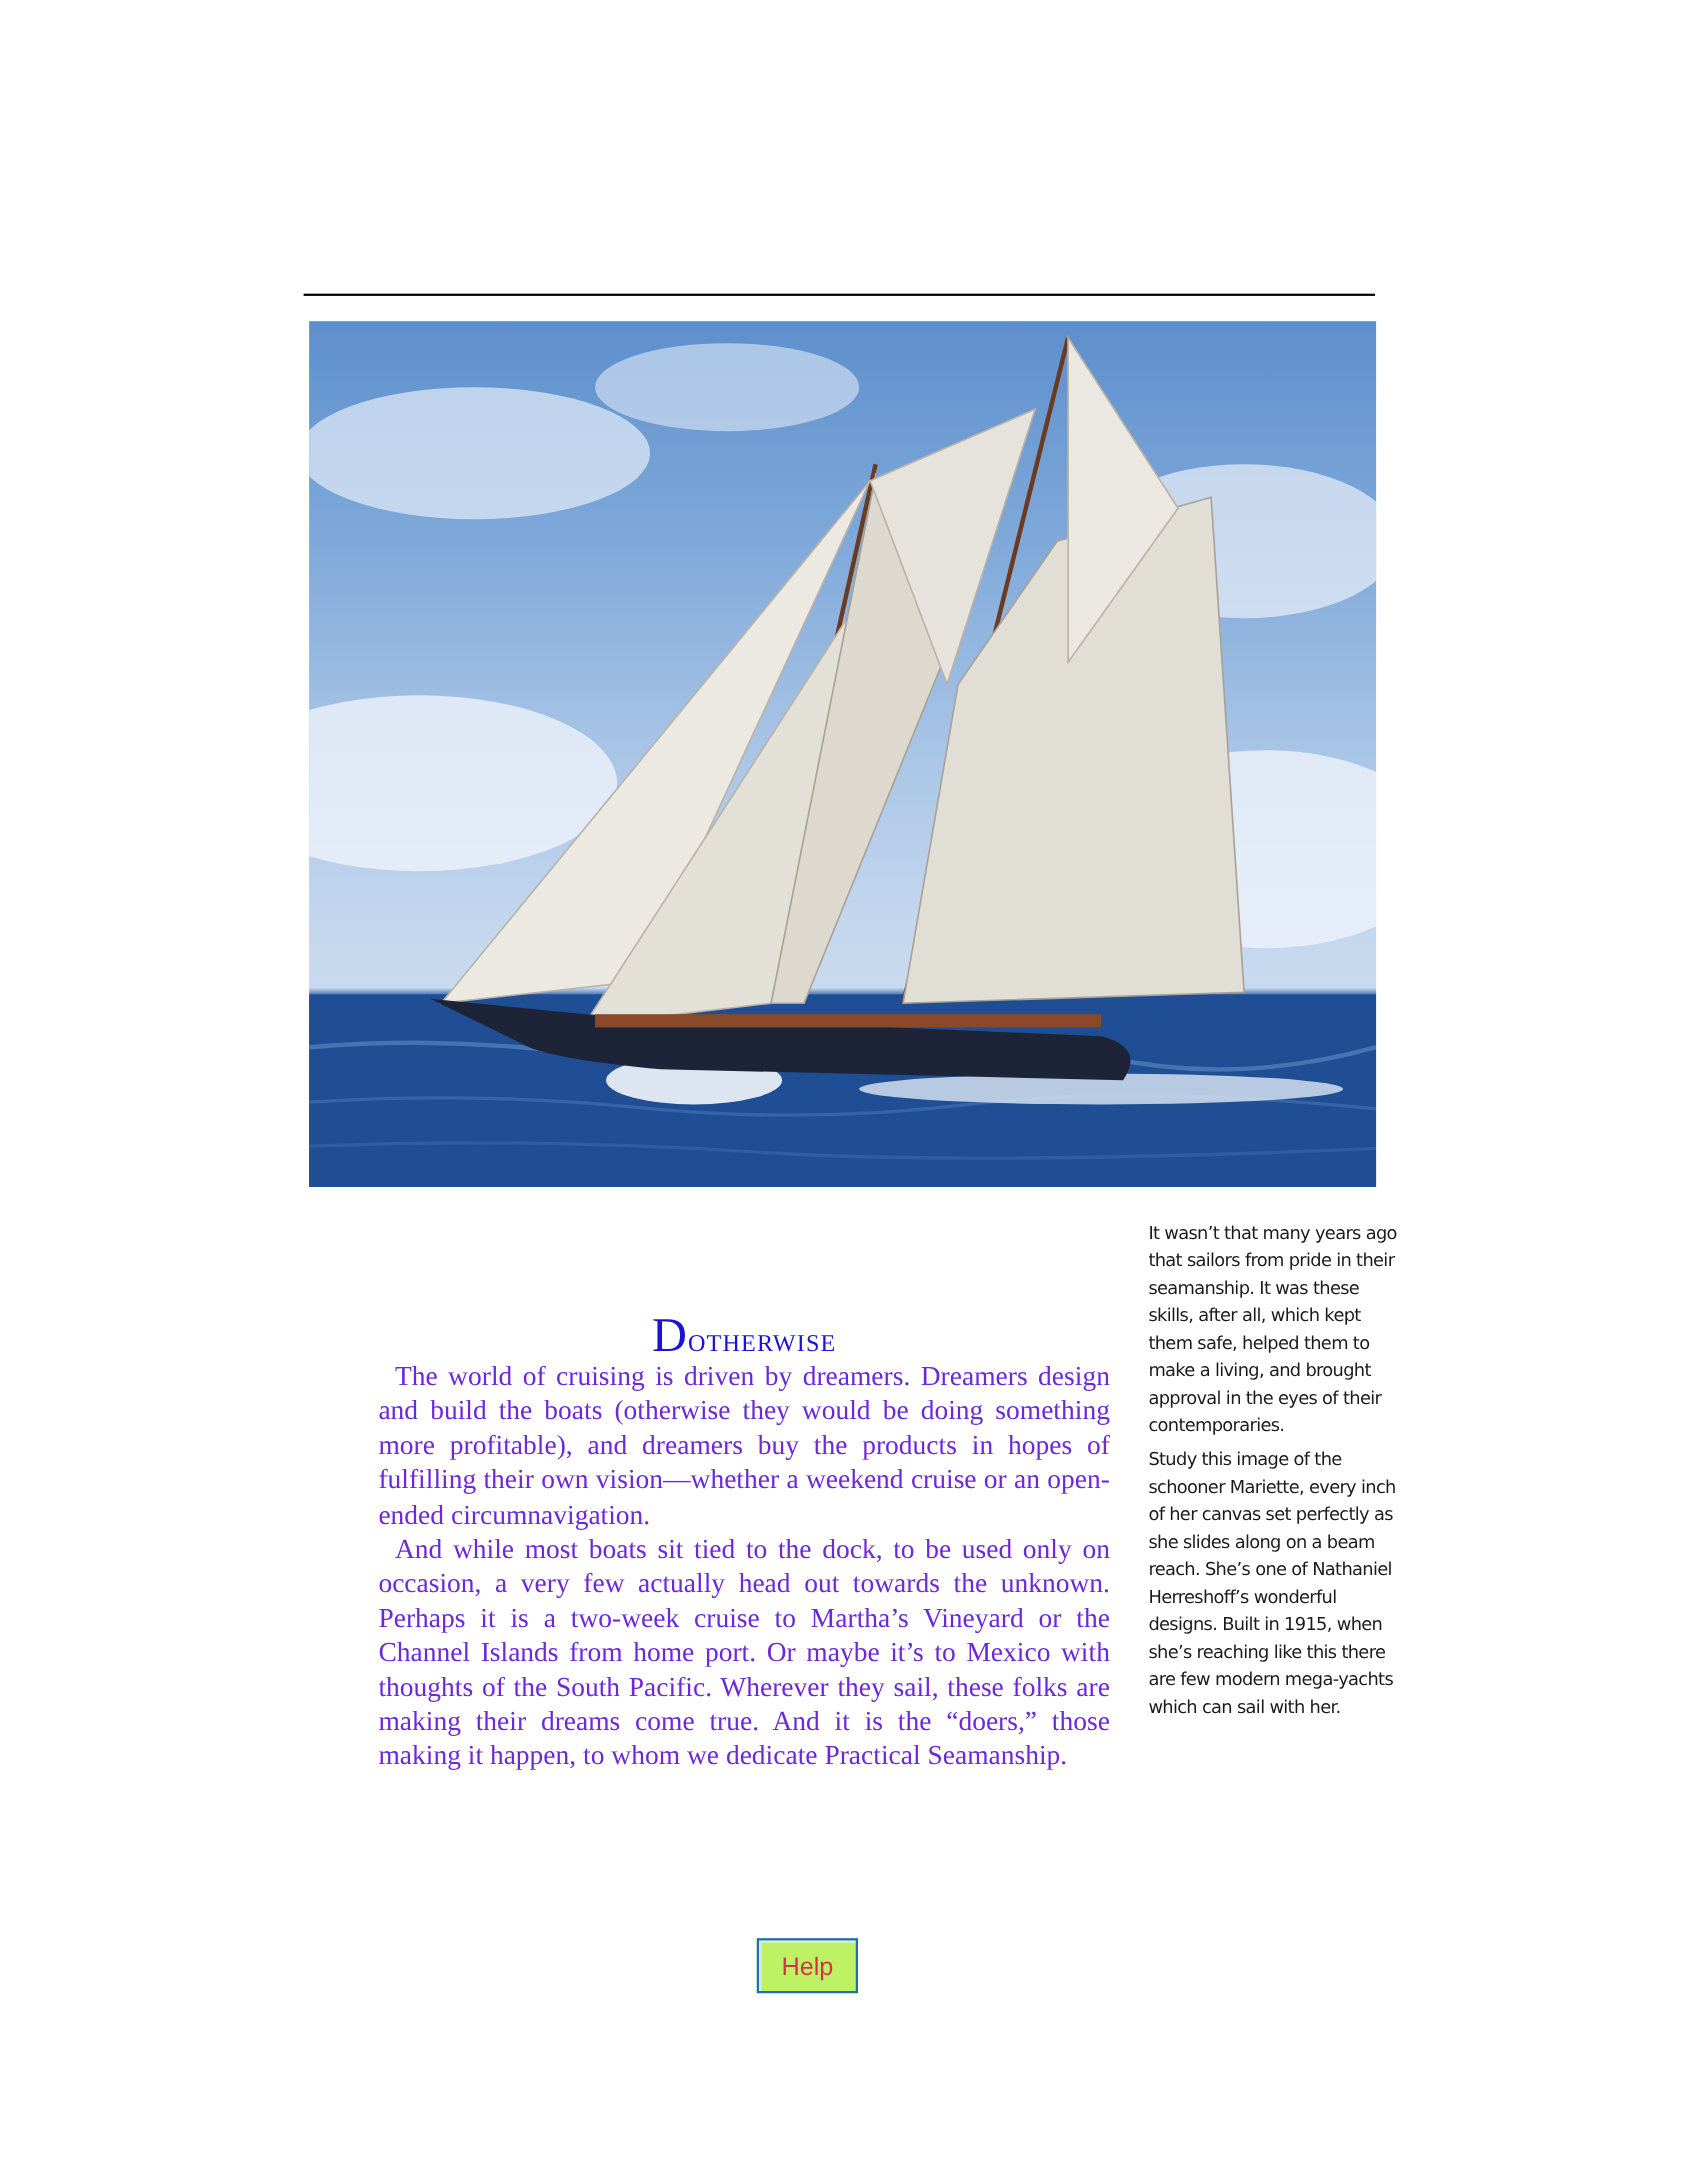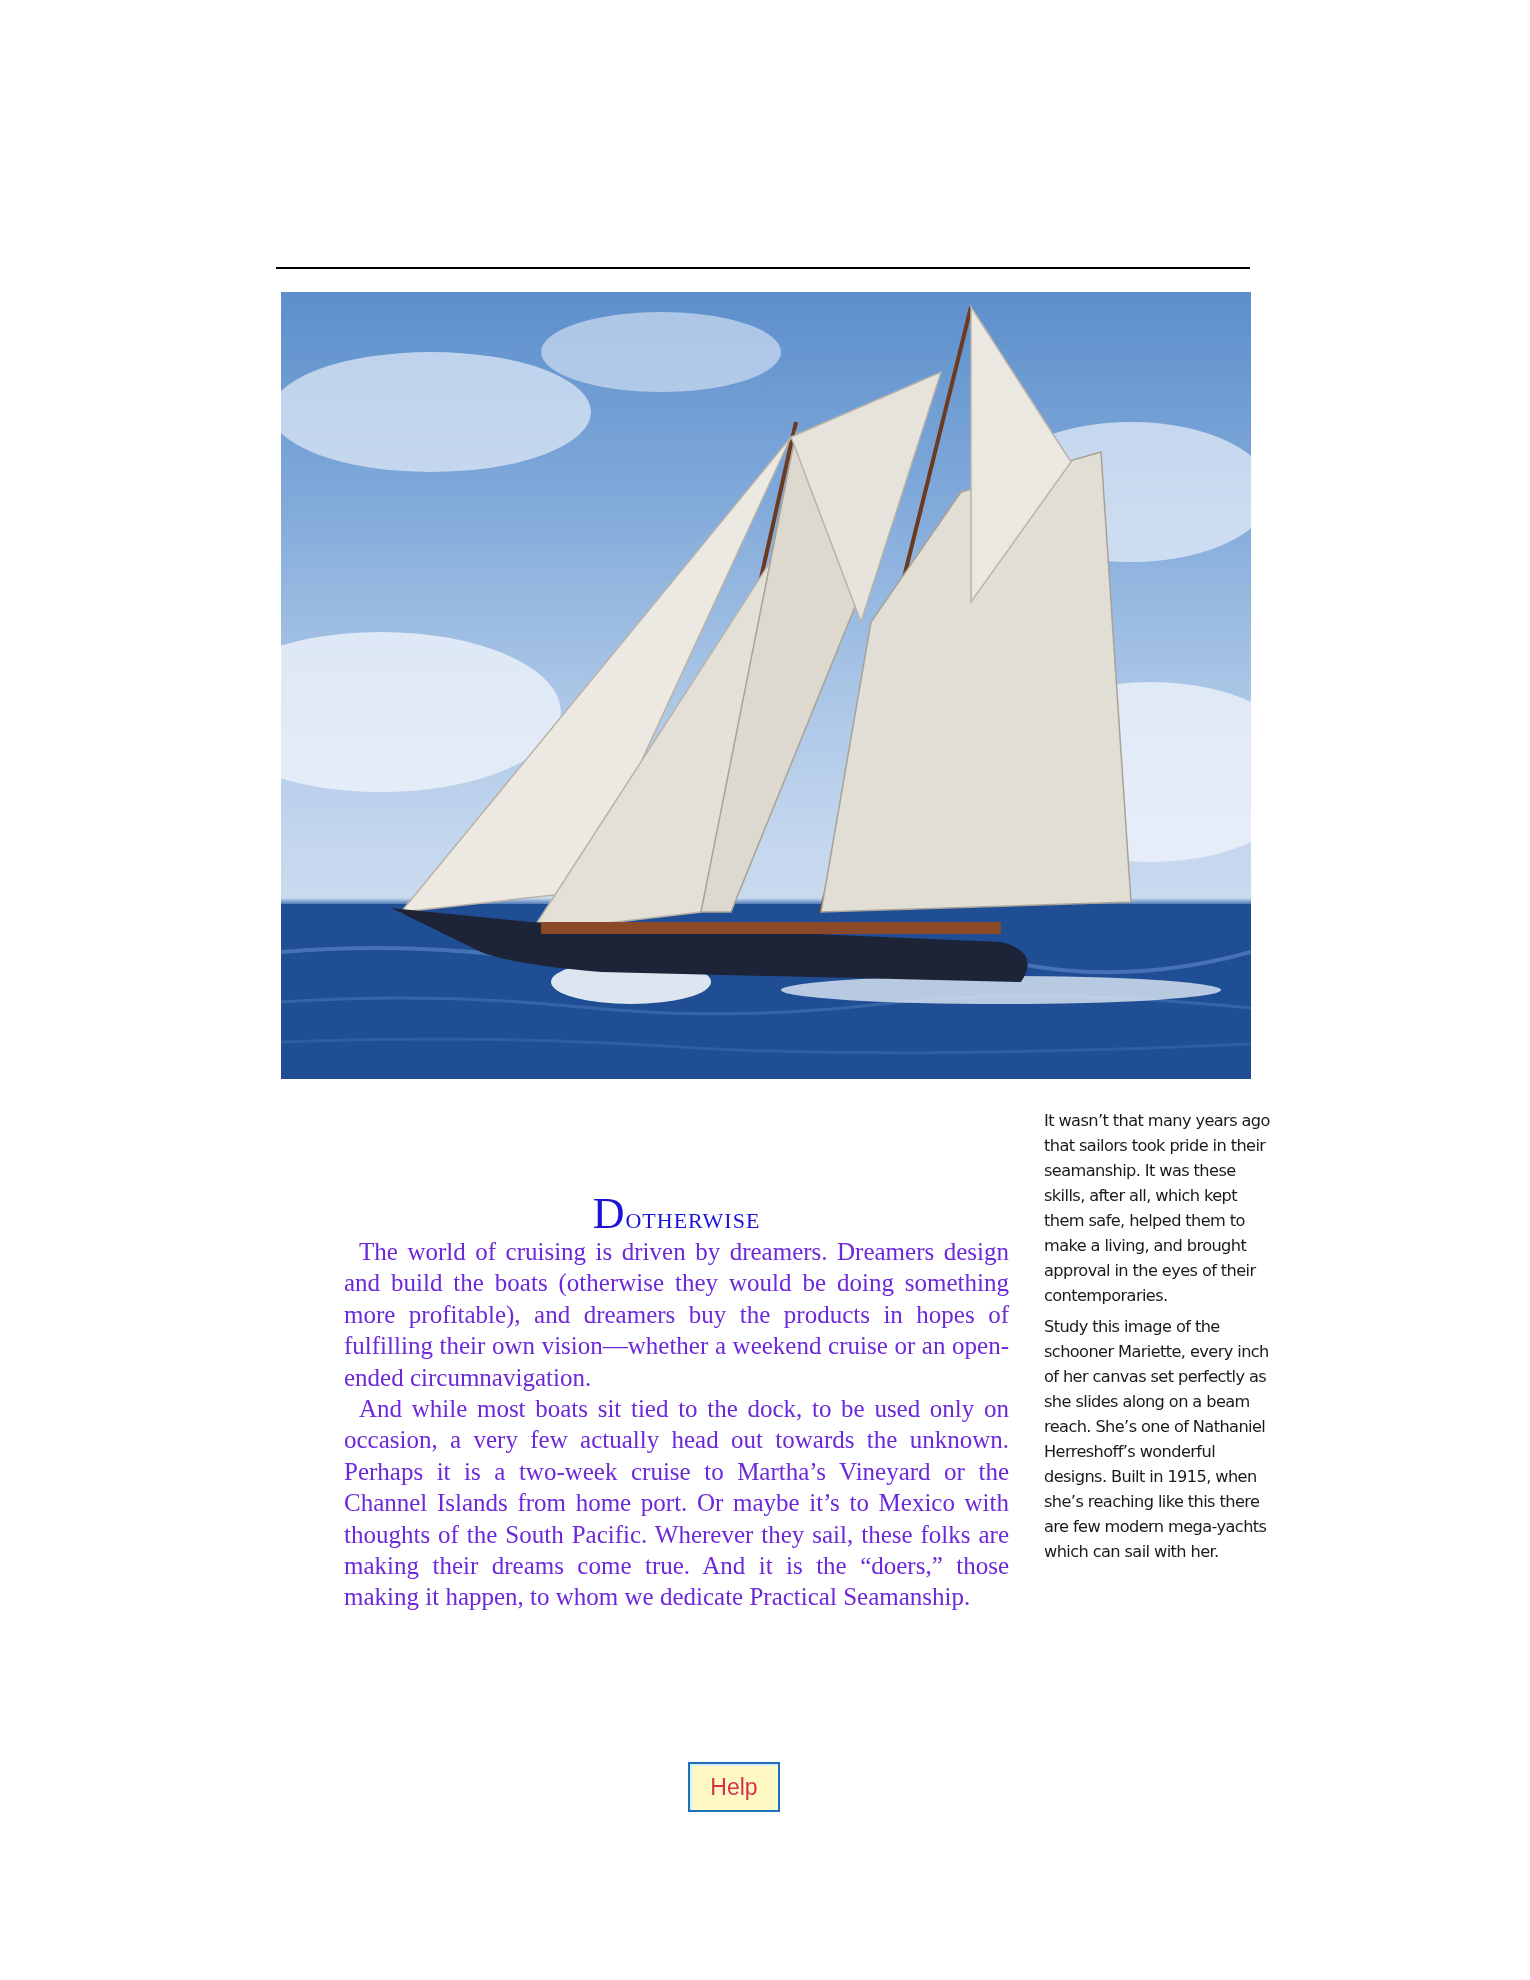--- a/index.html
+++ b/index.html
@@ -11,21 +11,21 @@
   .title { position: absolute; left: 344px; top: 1188px; width: 665px; text-align: center;
            font-family: "Liberation Serif", serif; color: #1a12d6; font-size: 32px; letter-spacing: 1px; font-variant: small-caps; }
   .title .cap { font-size: 44px; }
   .body-text { position: absolute; left: 344px; top: 1236px; width: 665px;
                font-family: "Liberation Serif", serif; font-size: 25px; line-height: 31.4px; color: #6d28d9; text-align: justify; }
   .body-text p { margin: 0; text-indent: 15px; }
   .sidebar { position: absolute; left: 1044px; top: 1108px; width: 232px;
              font-family: "DejaVu Sans", sans-serif; font-size: 16.2px; line-height: 25px; color: #1a1a1a; letter-spacing: -0.6px; }
   .sidebar p { margin: 0 0 6px 0; }
   .help-btn { position: absolute; left: 688px; top: 1762px; width: 92px; height: 50px; box-sizing: border-box;
-              background: #fef9c3; border: 2px solid #1c6fb8; box-shadow: inset 2px 2px 0 #d8efff;
+              background: #bef264; border: 2px solid #1c6fb8; box-shadow: inset 2px 2px 0 #d8efff;
               color: #d1344a; font-family: "Liberation Sans", sans-serif; font-size: 23px;
               display: flex; align-items: center; justify-content: center; cursor: pointer; }
 </style>
 </head>
 <body>
 
 <div class="rule"></div>
 
 <div class="photo">
   <svg width="970" height="787" viewBox="0 0 970 787">
@@ -62,19 +62,19 @@
 <div class="title">
   <span class="cap">D</span><span>otherwise</span>
 </div>
 
 <div class="body-text">
   <p>The world of cruising is driven by dreamers. Dreamers design and build the boats (otherwise they would be doing something more profitable), and dreamers buy the products in hopes of fulfilling their own vision—whether a weekend cruise or an open-ended circumnavigation.</p>
   <p>And while most boats sit tied to the dock, to be used only on occasion, a very few actually head out towards the unknown. Perhaps it is a two-week cruise to Martha’s Vineyard or the Channel Islands from home port. Or maybe it’s to Mexico with thoughts of the South Pacific. Wherever they sail, these folks are making their dreams come true. And it is the “doers,” those making it happen, to whom we dedicate Practical Seamanship.</p>
 </div>
 
 <div class="sidebar">
-  <p>It wasn’t that many years ago that sailors took pride in their seamanship. It was these skills, after all, which kept them safe, helped them to make a living, and brought approval in the eyes of their contemporaries.</p>
+  <p>It wasn’t that many years ago that sailors from pride in their seamanship. It was these skills, after all, which kept them safe, helped them to make a living, and brought approval in the eyes of their contemporaries.</p>
   <p>Study this image of the schooner Mariette, every inch of her canvas set perfectly as she slides along on a beam reach. She’s one of Nathaniel Herreshoff’s wonderful designs. Built in 1915, when she’s reaching like this there are few modern mega-yachts which can sail with her.</p>
 </div>
 
 <div class="help-btn">
   <span>Help</span>
 </div>
 
 </body></html>

